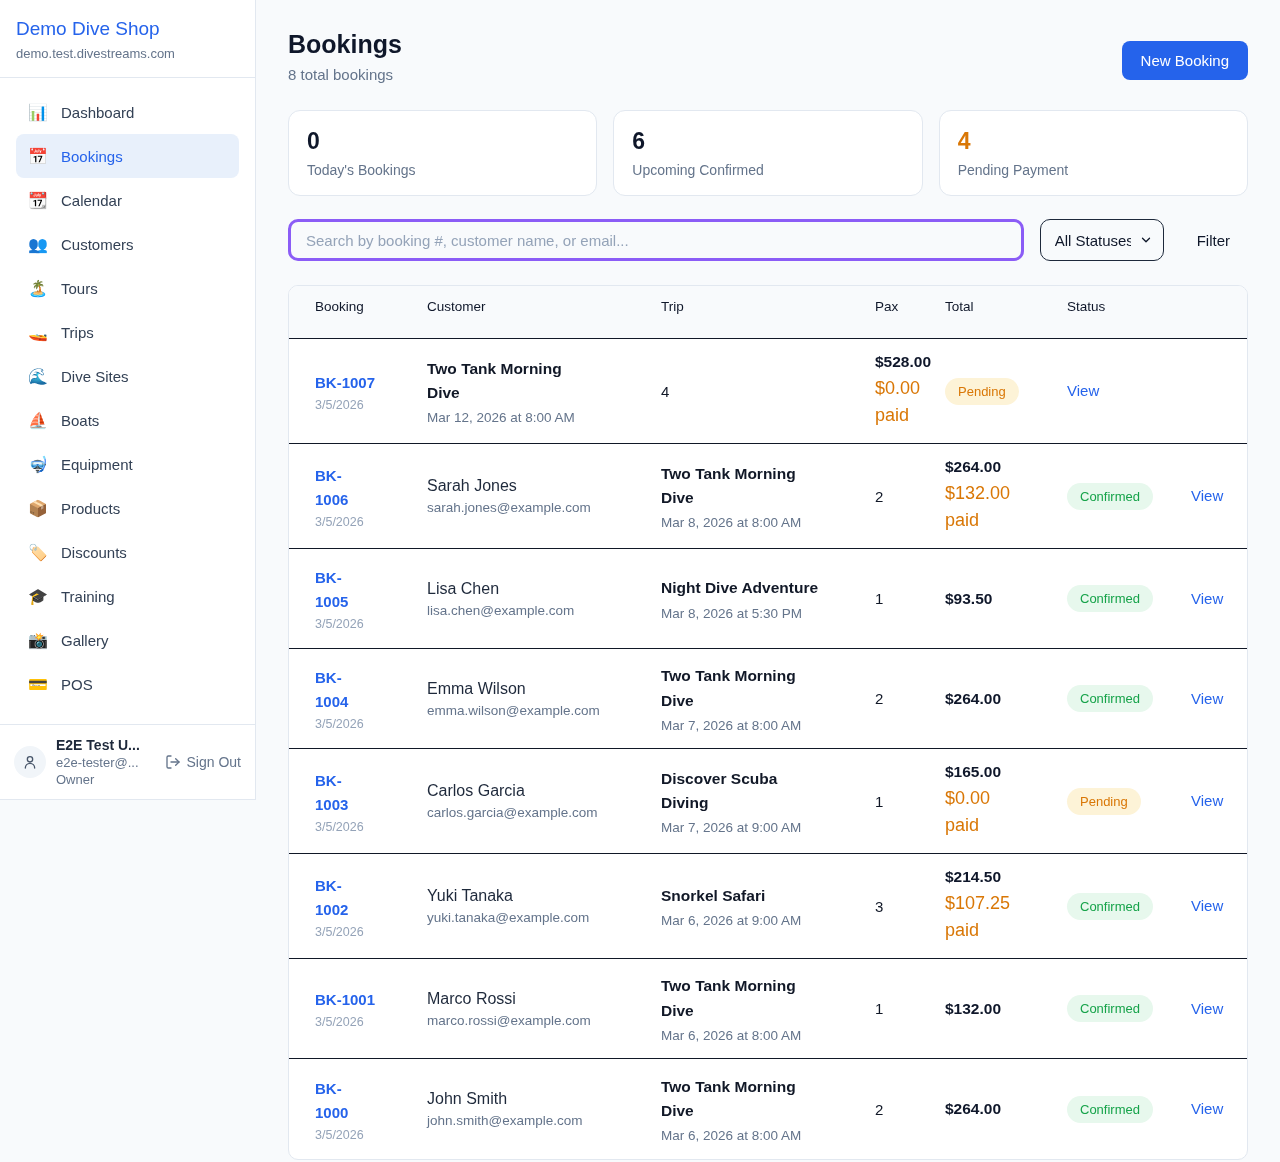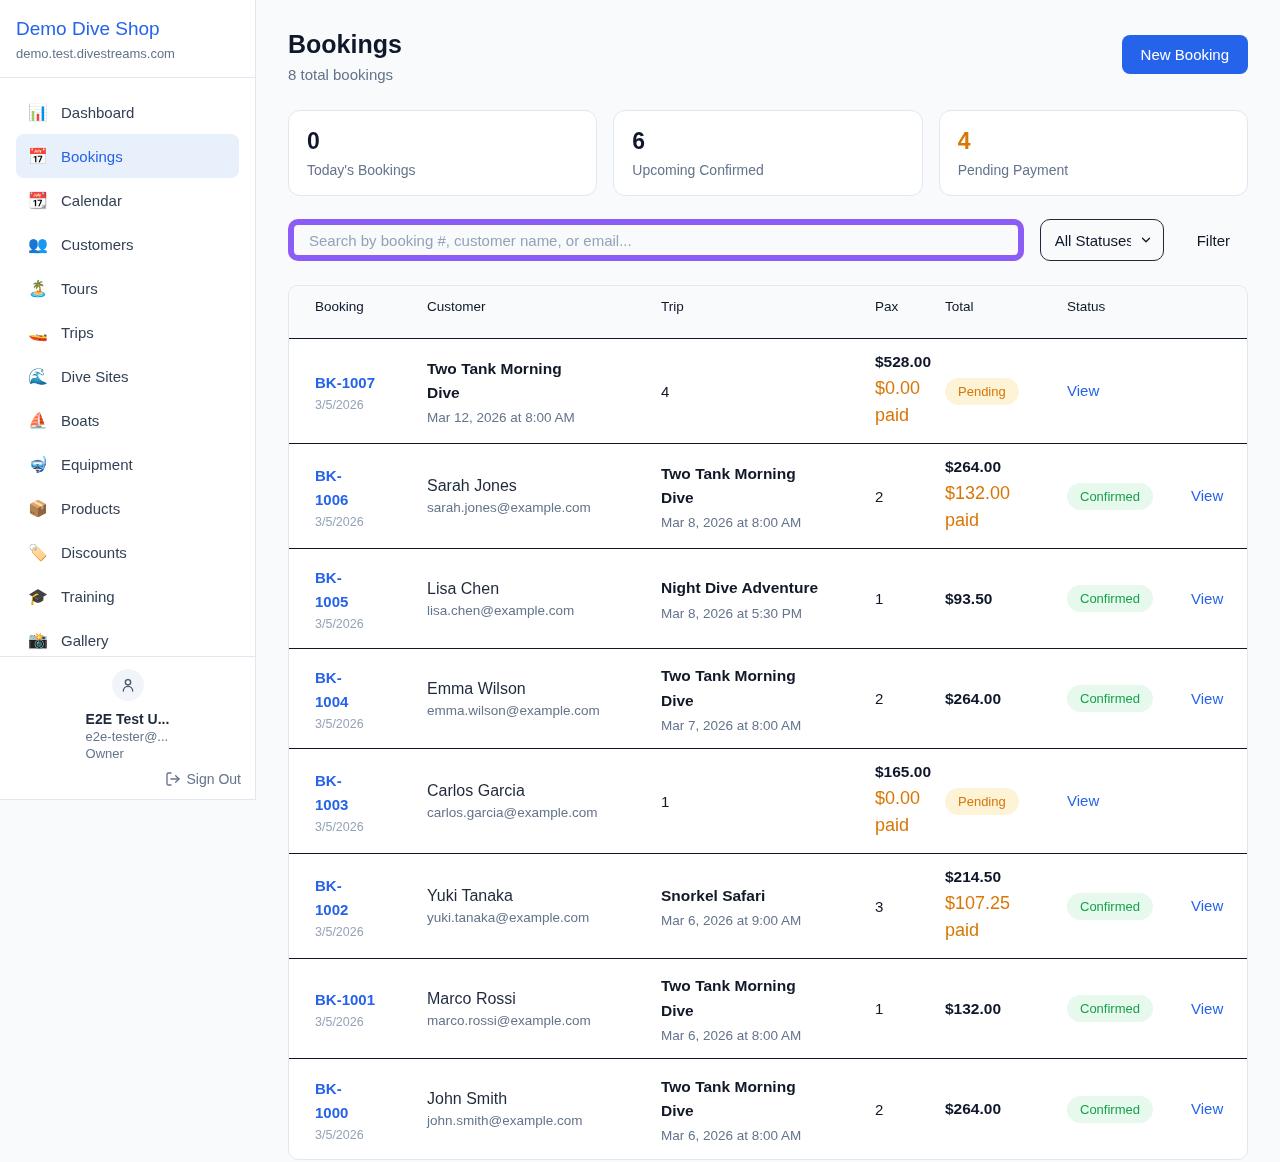--- a/index.html
+++ b/index.html
@@ -24,21 +24,21 @@
   .nav { flex:1; padding:12px 16px; overflow:hidden; }
   .nav-item {
     display:flex; align-items:center; gap:13px;
     height:44px; padding:0 12px; border-radius:8px;
     font-size:15px; color:#334155; cursor:pointer;
   }
   .nav-item[data-active="true"] { background:#e8f0fb; color:#2563eb; }
   .nav-icon { font-size:16px; width:20px; text-align:center; }
   .sidebar-footer {
     border-top:1px solid #e2e8f0;
-    padding:12px 14px; display:flex; align-items:center; gap:10px;flex-direction:column;
+    padding:12px 14px; display:flex; align-items:center; gap:10px;
   }
   .avatar {
     width:32px; height:32px; border-radius:50%; background:#f1f5f9;
     display:flex; align-items:center; justify-content:center; flex:none;
   }
   .user-info { min-width:0; }
   .user-name  { font-size:14px; font-weight:bold; color:#1e293b; white-space:nowrap; }
   .user-email { font-size:13px; color:#64748b; margin-top:2px; white-space:nowrap; }
   .user-role  { font-size:13px; color:#64748b; margin-top:2px; }
   .signout {
@@ -46,32 +46,32 @@
     color:#64748b; font-size:14px; cursor:pointer; white-space:nowrap;
   }
   
   .main { margin-left:256px; padding:30px 32px 0; }
   .main-header { display:flex; justify-content:space-between; align-items:flex-start; }
   .page-title { font-size:25px; font-weight:bold; color:#0f172a; }
   .page-subtitle { font-size:15px; color:#64748b; margin-top:7px; }
   .btn-primary {
     background:#2563eb; color:#ffffff; border:none; border-radius:8px;
     font-family:inherit; font-size:15px; font-weight:500;
-    padding:11px 19px; cursor:pointer; margin-top:5px;
+    padding:11px 19px; cursor:pointer; margin-top:11px;
   }
   .stats { display:grid; grid-template-columns:repeat(3,1fr); gap:16px; margin-top:27px; }
   .stat-card { background:#fff; border:1px solid #e2e8f0; border-radius:12px; padding:17px 18px; }
   .stat-value { font-size:23px; font-weight:bold; color:#0f172a; }
   .stat-card[data-highlight="true"] .stat-value { color:#d97706; }
   .stat-label { font-size:14px; color:#64748b; margin-top:7px; }
   
   .filter-row { display:flex; align-items:center; margin-top:23px; }
   .search-input {
     flex:1; height:42px; background:transparent;
-    border:6px solid #8b5cf6; border-radius:10px;
+    border:3px solid #8b5cf6; border-radius:10px;
     padding:0 15px; font-family:inherit; font-size:15px; color:#0f172a;
   }
   .search-input::placeholder { color:#94a3b8; }
   .select-wrap { position:relative; margin-left:16px; }
   .status-select {
     appearance:none; -webkit-appearance:none; -moz-appearance:none;
     height:42px; width:124px; background:transparent;
     border:1px solid #1e293b; border-radius:10px;
     padding:0 32px 0 14px; font-family:inherit; font-size:15px; color:#0f172a;
     cursor:pointer;
@@ -382,20 +382,25 @@
         <div class="row">
           <div class="cell">
             <a class="id">BK-
 1003</a>
             <div class="bdate">3/5/2026</div>
           </div>
           <div class="cell">
             <div class="cname">Carlos Garcia</div>
             <div class="cemail">carlos.garcia@example.com</div>
           </div>
+          <div class="cell">
+            <div class="trip-name">Discover Scuba
+Diving</div>
+            <div class="trip-time">Mar 7, 2026 at 9:00 AM</div>
+          </div>
           <div class="cell cell-pax">1</div>
           <div class="cell">
             <div class="amount">$165.00</div>
             <div class="paid">$0.00 paid</div>
           </div>
           <div class="cell">
             <span class="badge" data-status="pending">Pending</span>
           </div>
           <div class="cell">
             <a class="view-link">View</a>

